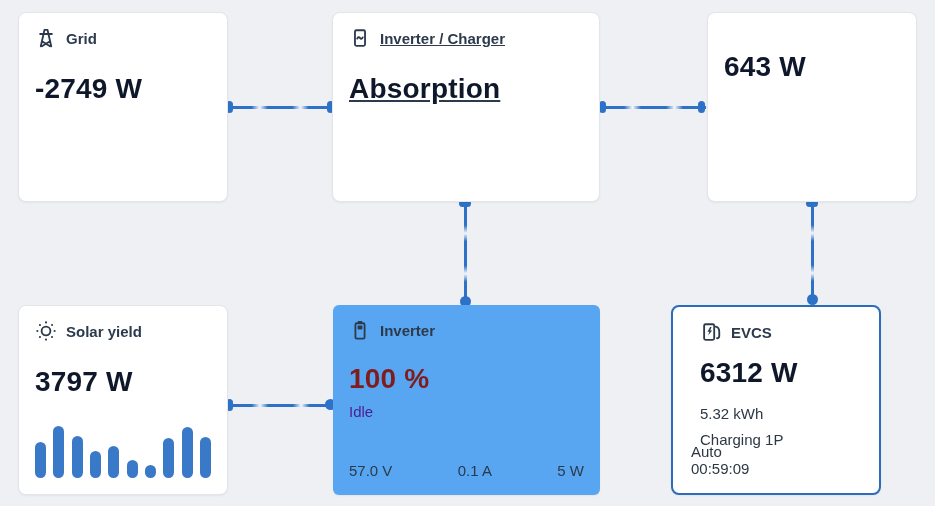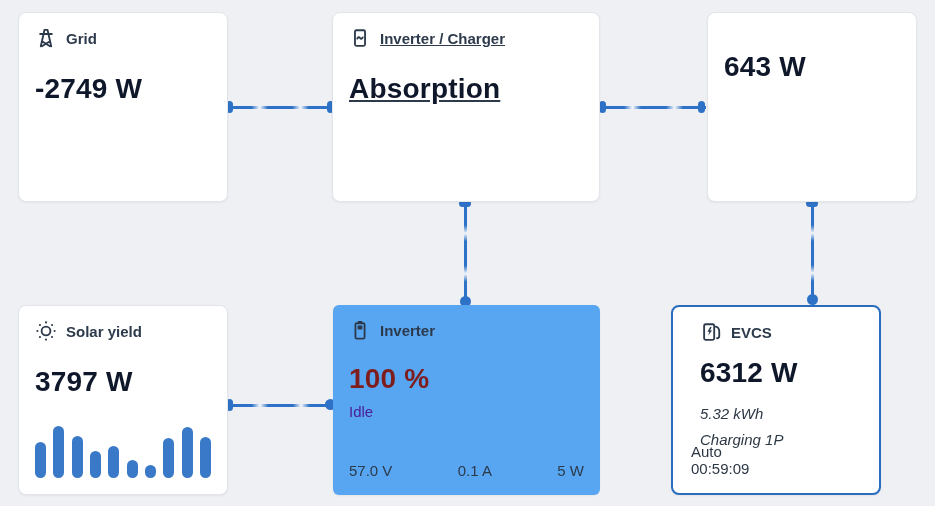--- a/index.html
+++ b/index.html
@@ -24,21 +24,21 @@
   .card-battery{left:333px;top:305px;width:267px;height:190px;background:#58a6f2;border:none;border-radius:6px;}
   .card-evcs   {left:671px;top:305px;width:210px;height:190px;border:2px solid #2a6cbe;padding-left:27px;}
 
   
   .card-battery .card-value{margin-top:22px;color:#7f1d1d;}
   .battery-state{margin-top:8px;font-size:15px;color:#4c1d95;}
   .battery-bottom{position:absolute;left:16px;right:16px;bottom:16px;display:flex;justify-content:space-between;font-size:15px;color:#2c3a4a;}
 
   
   .card-evcs .card-value{margin-top:14px;}
-  .evcs-sub{margin-top:12px;font-size:15px;line-height:26px;color:#2d3845;font-style:italic;}
+  .evcs-sub{margin-top:12px;font-size:15px;line-height:26px;color:#2d3845;}
   .evcs-bottom{position:absolute;left:18px;right:18px;bottom:16px;display:flex;justify-content:space-between;font-size:15px;color:#2d3845;flex-direction:column;}
 
   
   .solar-bars{position:absolute;left:16px;right:16px;bottom:16px;height:54px;display:flex;justify-content:space-between;align-items:flex-end;}
   .solar-bars .bar{width:11px;border-radius:5.5px;background:#3a79c8;}
 
   
   .hline,.vline{position:absolute;background-color:#2e72c7;}
   .hline{height:3px;background-image:linear-gradient(90deg,
     rgba(255,255,255,0) 0%,rgba(255,255,255,0) 22%,rgba(255,255,255,.95) 30%,rgba(255,255,255,0) 38%,

